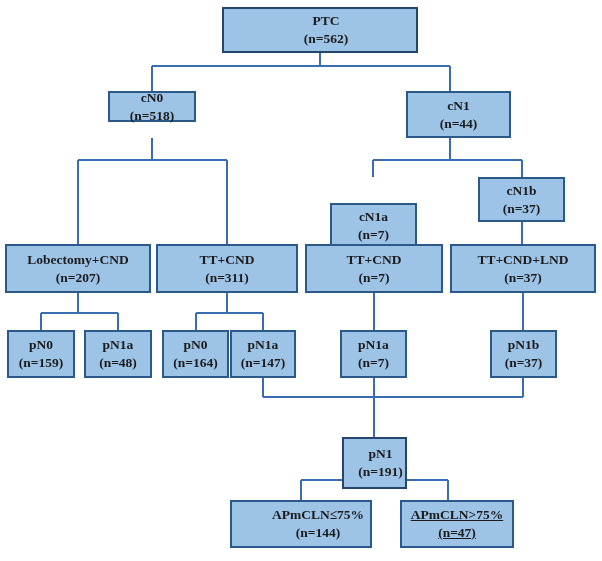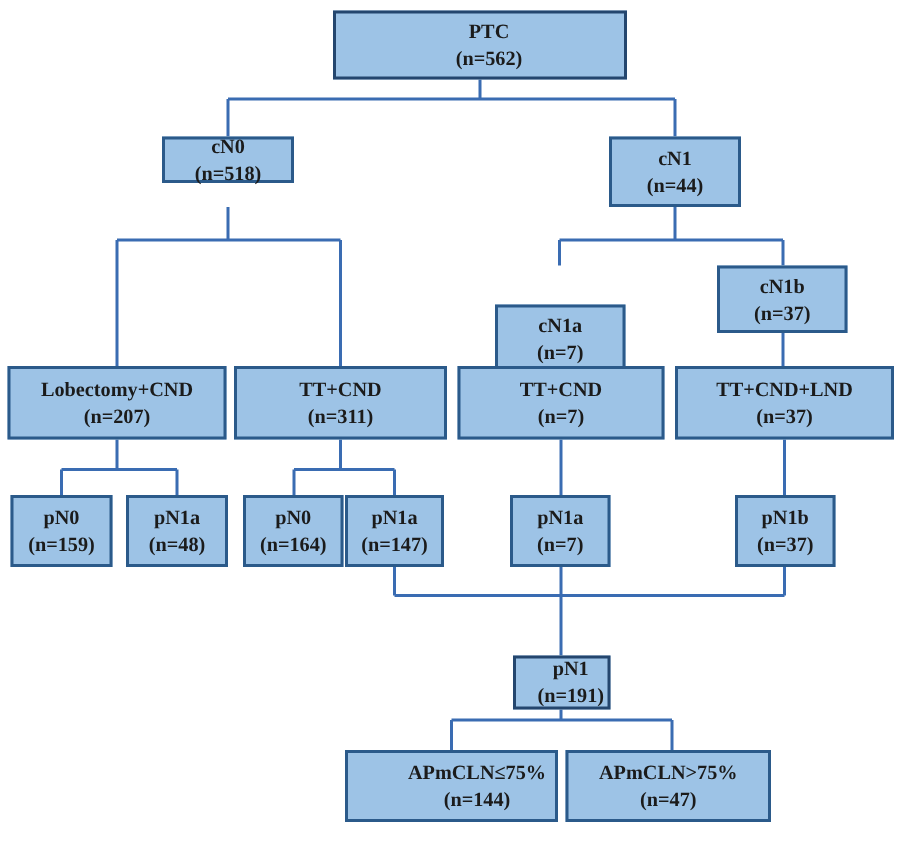--- a/index.html
+++ b/index.html
@@ -21,36 +21,36 @@
     text-align:center;
     color:#1b1b1b;
     font-weight:bold;
     font-size:13.5px;
     line-height:1.32;
   }
   .node.dark{border-color:#24466e;padding-left:12px;}
   
   #n-ptc        {left:222px;top:7px;  width:196px;height:46px;}
   #n-cn0        {left:108px;top:91px; width:88px; height:31px;}
-  #n-cn1        {left:406px;top:91px; width:88px; height:47px;}
+  #n-cn1        {left:406px;top:91px; width:105px; height:47px;}
   #n-cn1a       {left:330px;top:177px;width:87px; height:45px;margin-top:26px;}
   #n-cn1b       {left:478px;top:177px;width:87px; height:45px;}
   #n-lob        {left:5px;  top:244px;width:146px;height:49px;}
   #n-tt311      {left:156px;top:244px;width:142px;height:49px;}
   #n-tt7        {left:305px;top:244px;width:138px;height:49px;}
   #n-ttlnd      {left:450px;top:244px;width:146px;height:49px;}
   #n-pn0-159    {left:7px;  top:330px;width:68px; height:48px;}
   #n-pn1a-48    {left:84px; top:330px;width:68px; height:48px;}
   #n-pn0-164    {left:162px;top:330px;width:67px; height:48px;}
   #n-pn1a-147   {left:230px;top:330px;width:66px; height:48px;}
   #n-pn1a-7     {left:340px;top:330px;width:67px; height:48px;}
   #n-pn1b-37    {left:490px;top:330px;width:67px; height:48px;}
-  #n-pn1        {left:342px;top:437px;width:65px; height:36px;}
+  #n-pn1        {left:342px;top:437px;width:65px; height:52px;}
   #n-ap-le      {left:230px;top:500px;width:142px;height:48px;padding-left:34px;}
-  #n-ap-gt      {left:377px;top:500px;width:137px;height:48px;}
+  #n-ap-gt      {left:400px;top:500px;width:114px;height:48px;text-decoration:underline;}
 </style>
 </head>
 <body>
 
 <div id="canvas">
 
   <svg id="wires" width="602" height="561" aria-hidden="true">
 
     <path d="M320 53 V66 M152 66 H450 M152 66 V91 M450 66 V91"></path>
 

